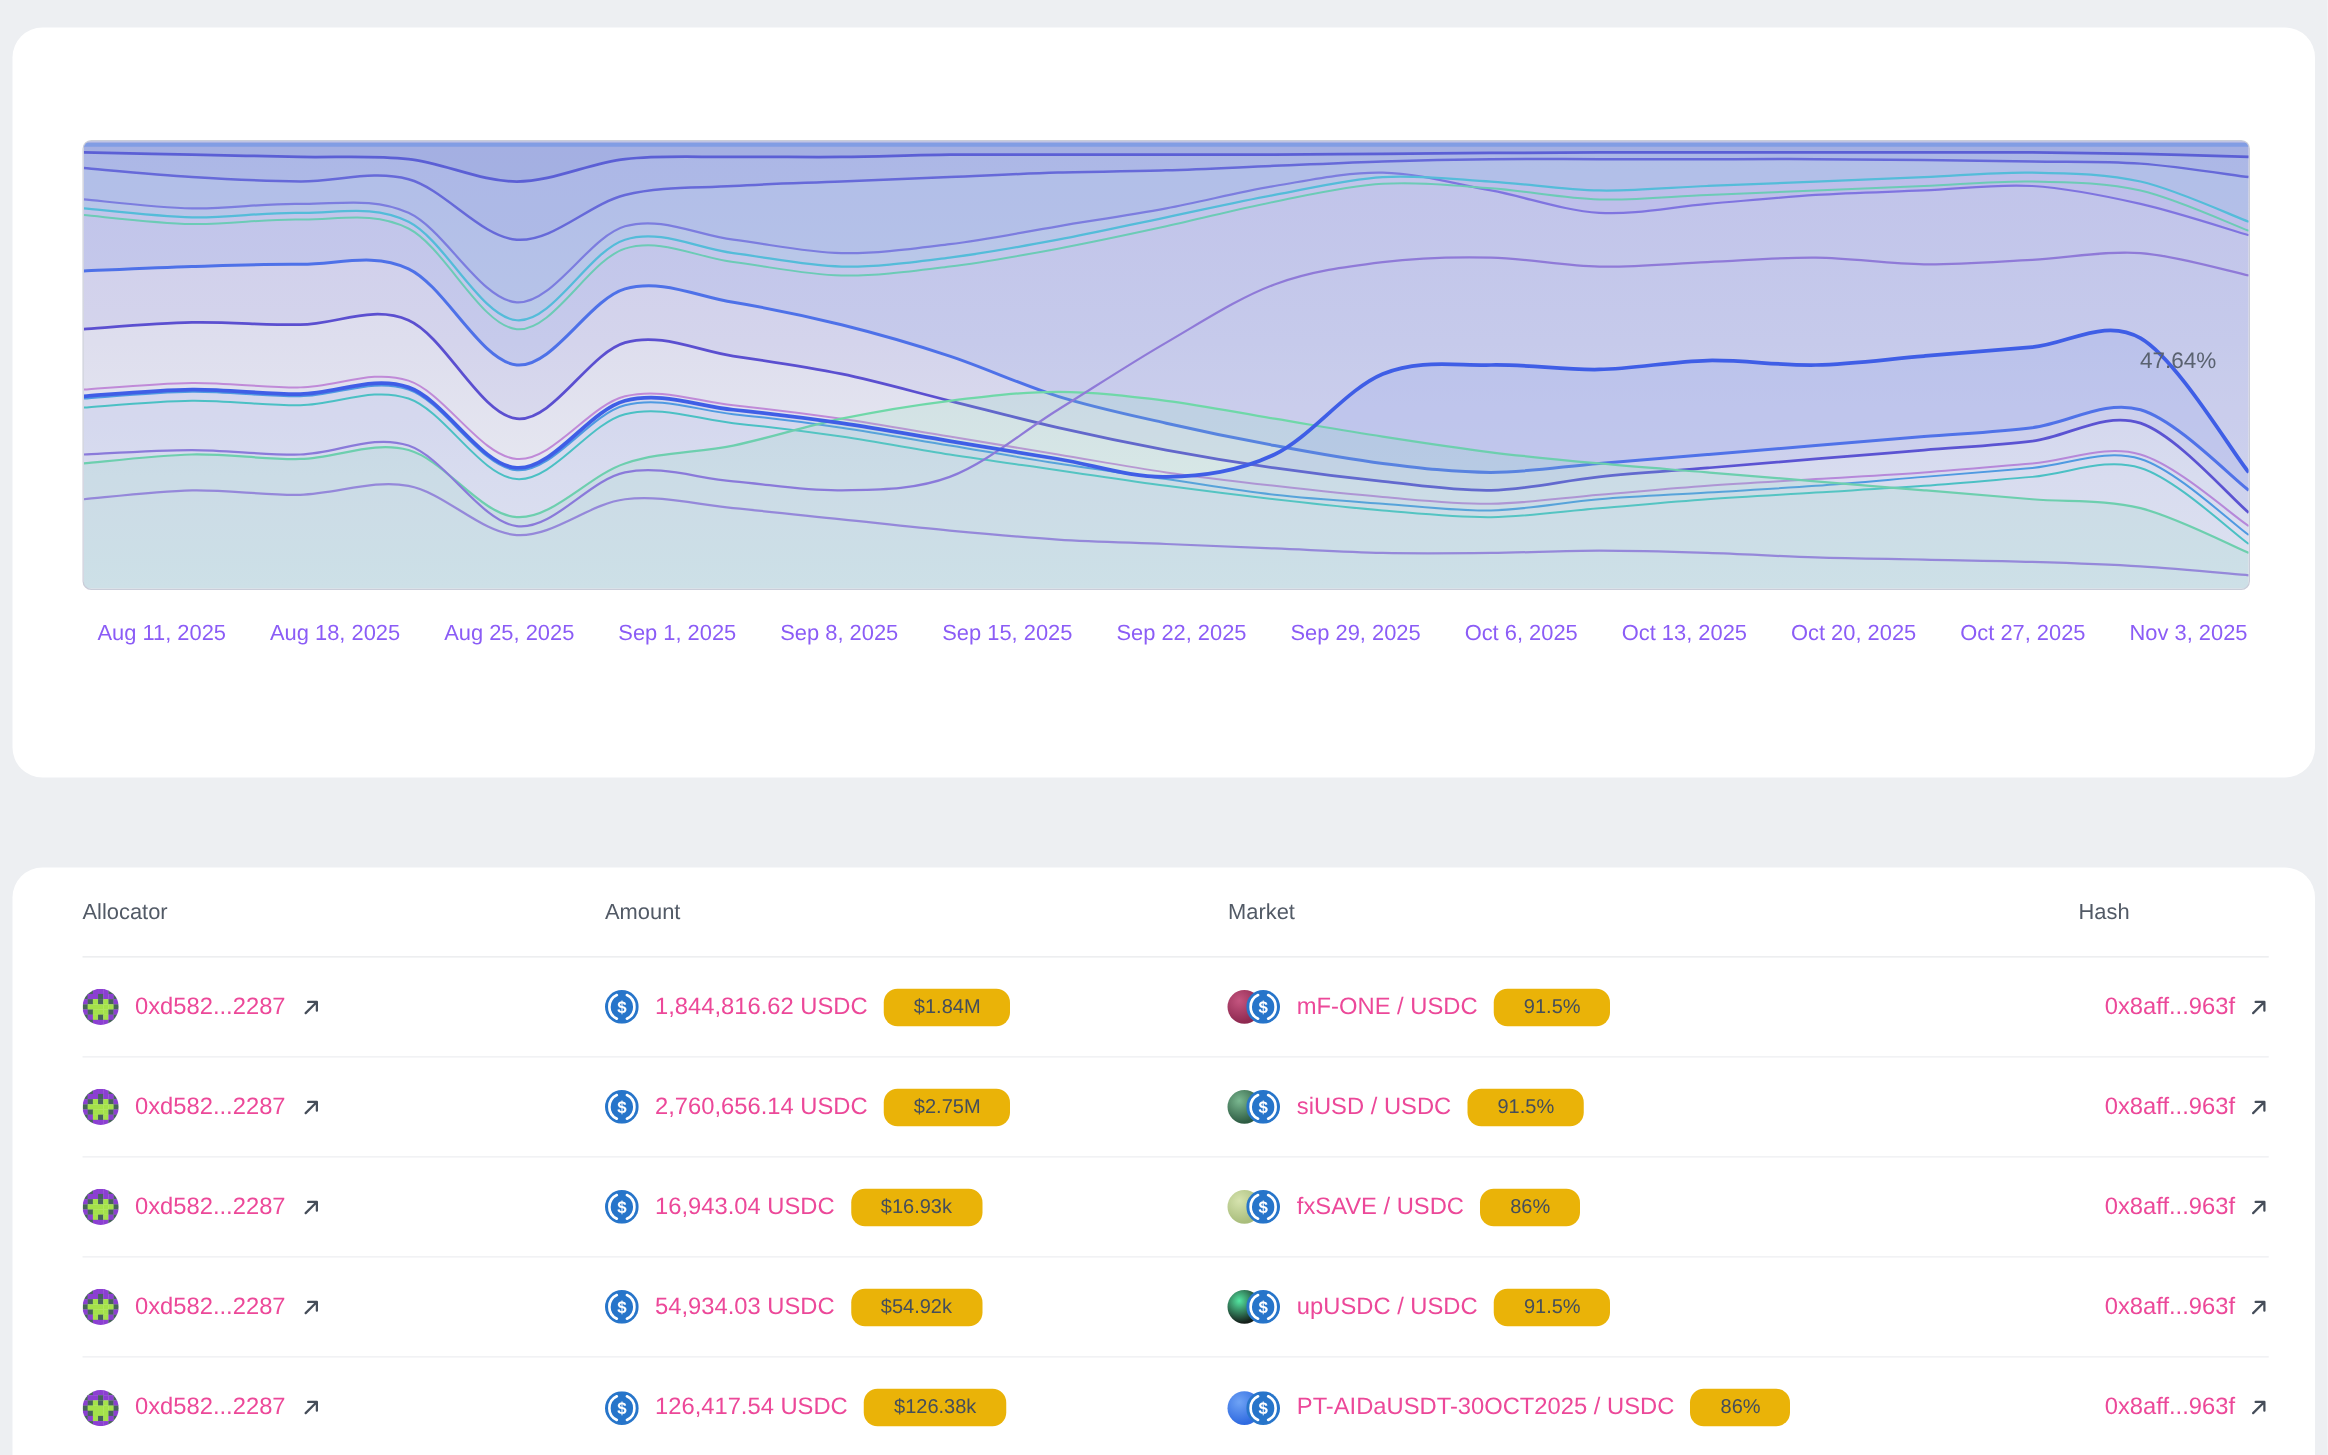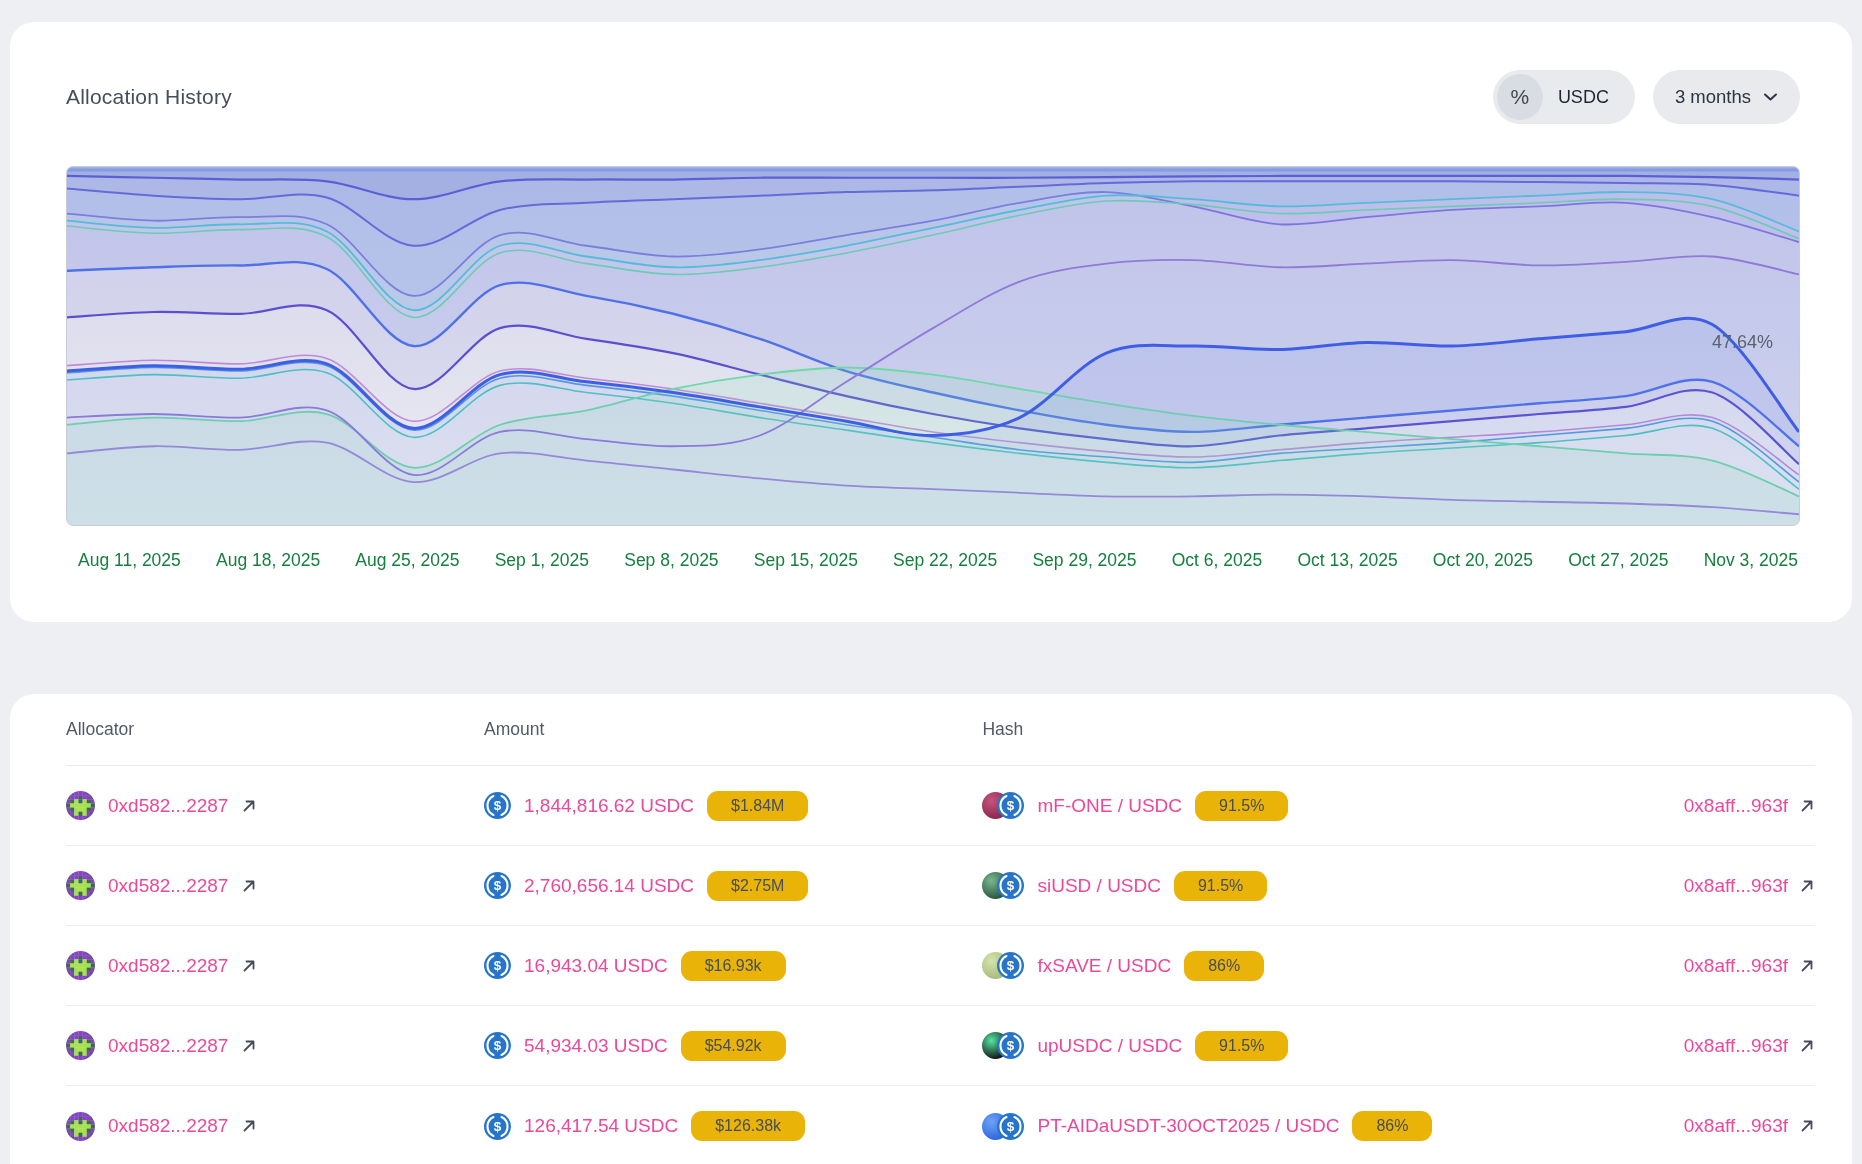--- a/index.html
+++ b/index.html
@@ -19,21 +19,21 @@
   .unit-label { font-size:18px; color:#1f2630; font-weight:500; }
   .range-select { padding:0 22px; gap:12px; font-size:18.5px; color:#2a3542; }
 
   .chart-box { position:relative; margin-top:42px; height:360px; border:1px solid #c9ccd8;
     border-radius:7px; overflow:hidden;
     background:linear-gradient(180deg,#d8d7ed 0%,#dedeee 45%,#e6e7f0 75%,#eaecf1 100%); }
   .chart-box svg { position:absolute; inset:0; width:100%; height:100%; }
   .y-label { position:absolute; right:26px; top:calc(50% - 14px); font-size:18px; color:#5a6270; z-index:5; }
 
   .dates { display:flex; justify-content:space-between; margin:24px 2px 0 12px; }
-  .dates span { font-size:17.5px; color:#15803d; white-space:nowrap; }
+  .dates span { font-size:17.5px; color:#8b5cf6; white-space:nowrap; }
 
   #table-card { margin-top:72px; height:600px; padding:0 37px 0 56px; }
   .thead, .trow { display:grid; grid-template-columns:23.9% 28.5% 38.9% 1fr; align-items:center; }
   .thead { height:72px; border-bottom:1px solid #e7e9ec; }
   .thead div { font-size:17.5px; color:#525a66; }
   .trow { height:80px; border-bottom:1px solid #edeef1; }
   .trow:last-child { border-bottom:none; }
   .cell { display:flex; align-items:center; gap:13px; }
   .cell.hash { justify-content:flex-end; gap:11px; }
   .addr, .amt, .mkt, .hashtxt { font-size:19px; color:#ec4899; }
@@ -46,37 +46,20 @@
   .coin { width:27px; height:27px; border-radius:50%; display:inline-flex; flex-shrink:0; }
   .coinpair { display:flex; align-items:center; }
   .coin.back { border-radius:50%; }
   .coinpair .front { margin-left:-12px; }
   .usdc svg { width:27px; height:27px; display:block; }
 </style>
 </head>
 <body>
 
 <div class="card" id="chart-card">
-  <div class="chart-header">
-    <div class="title">Allocation History</div>
-    <div class="controls">
-      <div class="pill unit-toggle">
-        <div class="unit-circle">%</div>
-        <div class="unit-label">USDC</div>
-      </div>
-      <div class="pill range-select">
-        <span>3 months</span>
-        <span style="display:flex;">
-          <svg width="15" height="10" viewBox="0 0 15 10">
-              <path d="M2 2.5 L7.5 7.5 L13 2.5" fill="none" stroke="#2a3542" stroke-width="2" stroke-linecap="round" stroke-linejoin="round"></path>
-            </svg>
-        </span>
-      </div>
-    </div>
-  </div>
 
   <div class="chart-box">
     <svg id="stream-svg" viewBox="0 0 1734 360" preserveAspectRatio="none">
         <path d="M0.0,2.9C14.5,2.9,57.8,2.9,86.7,2.9C115.6,2.9,144.5,2.9,173.4,2.9C202.3,2.9,231.2,2.9,260.1,2.9C289.0,2.9,317.9,2.9,346.8,2.9C375.7,2.9,404.6,2.9,433.5,2.9C462.4,2.9,491.3,2.9,520.2,2.9C549.1,2.9,578.0,2.9,606.9,2.9C635.8,2.9,664.7,2.9,693.6,2.9C722.5,2.9,751.4,2.9,780.3,2.9C809.2,2.9,838.1,2.9,867.0,2.9C895.9,2.9,924.8,2.9,953.7,2.9C982.6,2.9,1011.5,2.9,1040.4,2.9C1069.3,2.9,1098.2,2.9,1127.1,2.9C1156.0,2.9,1184.9,2.9,1213.8,2.9C1242.7,2.9,1271.6,2.9,1300.5,2.9C1329.4,2.9,1358.3,2.9,1387.2,2.9C1416.1,2.9,1445.0,2.9,1473.9,2.9C1502.8,2.9,1531.7,2.9,1560.6,2.9C1589.5,2.9,1618.4,2.9,1647.3,2.9C1676.2,2.9,1719.5,2.9,1734.0,2.9" fill="none" stroke="#9db9ef" stroke-width="3" stroke-linejoin="round" vector-effect="non-scaling-stroke"></path>
         <path d="M0.0,9.0C14.5,9.3,57.8,10.2,86.7,10.8C115.6,11.4,144.5,12.0,173.4,12.6C202.3,13.2,231.2,11.1,260.1,14.4C289.0,17.7,317.9,32.4,346.8,32.4C375.7,32.4,404.6,17.7,433.5,14.4C462.4,11.1,491.3,12.9,520.2,12.6C549.1,12.3,578.0,12.9,606.9,12.6C635.8,12.3,664.7,11.1,693.6,10.8C722.5,10.5,751.4,10.8,780.3,10.8C809.2,10.8,838.1,10.8,867.0,10.8C895.9,10.8,924.8,10.9,953.7,10.8C982.6,10.7,1011.5,10.3,1040.4,10.1C1069.3,9.8,1098.2,9.5,1127.1,9.4C1156.0,9.2,1184.9,9.1,1213.8,9.0C1242.7,8.9,1271.6,9.0,1300.5,9.0C1329.4,9.0,1358.3,9.0,1387.2,9.0C1416.1,9.0,1445.0,9.0,1473.9,9.0C1502.8,9.0,1531.7,8.8,1560.6,9.0C1589.5,9.2,1618.4,9.5,1647.3,10.1C1676.2,10.7,1719.5,12.2,1734.0,12.6L1734,0L0,0Z" fill="rgba(91,78,210,0.10)" stroke="none"></path>
         <path d="M0.0,9.0C14.5,9.3,57.8,10.2,86.7,10.8C115.6,11.4,144.5,12.0,173.4,12.6C202.3,13.2,231.2,11.1,260.1,14.4C289.0,17.7,317.9,32.4,346.8,32.4C375.7,32.4,404.6,17.7,433.5,14.4C462.4,11.1,491.3,12.9,520.2,12.6C549.1,12.3,578.0,12.9,606.9,12.6C635.8,12.3,664.7,11.1,693.6,10.8C722.5,10.5,751.4,10.8,780.3,10.8C809.2,10.8,838.1,10.8,867.0,10.8C895.9,10.8,924.8,10.9,953.7,10.8C982.6,10.7,1011.5,10.3,1040.4,10.1C1069.3,9.8,1098.2,9.5,1127.1,9.4C1156.0,9.2,1184.9,9.1,1213.8,9.0C1242.7,8.9,1271.6,9.0,1300.5,9.0C1329.4,9.0,1358.3,9.0,1387.2,9.0C1416.1,9.0,1445.0,9.0,1473.9,9.0C1502.8,9.0,1531.7,8.8,1560.6,9.0C1589.5,9.2,1618.4,9.5,1647.3,10.1C1676.2,10.7,1719.5,12.2,1734.0,12.6" fill="none" stroke="#5b4ed2" stroke-width="2.2" stroke-linejoin="round" vector-effect="non-scaling-stroke"></path>
         <path d="M0.0,21.6C14.5,22.8,57.8,27.0,86.7,28.8C115.6,30.6,144.5,32.1,173.4,32.4C202.3,32.7,231.2,22.8,260.1,30.6C289.0,38.4,317.9,77.1,346.8,79.2C375.7,81.3,404.6,50.4,433.5,43.2C462.4,36.0,491.3,37.8,520.2,36.0C549.1,34.2,578.0,33.6,606.9,32.4C635.8,31.2,664.7,30.0,693.6,28.8C722.5,27.6,751.4,26.1,780.3,25.2C809.2,24.3,838.1,24.3,867.0,23.4C895.9,22.5,924.8,21.0,953.7,19.8C982.6,18.6,1011.5,17.1,1040.4,16.2C1069.3,15.3,1098.2,14.7,1127.1,14.4C1156.0,14.1,1184.9,14.4,1213.8,14.4C1242.7,14.4,1271.6,14.4,1300.5,14.4C1329.4,14.4,1358.3,14.3,1387.2,14.4C1416.1,14.5,1445.0,14.8,1473.9,15.1C1502.8,15.4,1531.7,15.7,1560.6,16.2C1589.5,16.7,1618.4,15.9,1647.3,18.0C1676.2,20.1,1719.5,27.0,1734.0,28.8L1734,0L0,0Z" fill="rgba(106,92,216,0.08)" stroke="none"></path>
         <path d="M0.0,21.6C14.5,22.8,57.8,27.0,86.7,28.8C115.6,30.6,144.5,32.1,173.4,32.4C202.3,32.7,231.2,22.8,260.1,30.6C289.0,38.4,317.9,77.1,346.8,79.2C375.7,81.3,404.6,50.4,433.5,43.2C462.4,36.0,491.3,37.8,520.2,36.0C549.1,34.2,578.0,33.6,606.9,32.4C635.8,31.2,664.7,30.0,693.6,28.8C722.5,27.6,751.4,26.1,780.3,25.2C809.2,24.3,838.1,24.3,867.0,23.4C895.9,22.5,924.8,21.0,953.7,19.8C982.6,18.6,1011.5,17.1,1040.4,16.2C1069.3,15.3,1098.2,14.7,1127.1,14.4C1156.0,14.1,1184.9,14.4,1213.8,14.4C1242.7,14.4,1271.6,14.4,1300.5,14.4C1329.4,14.4,1358.3,14.3,1387.2,14.4C1416.1,14.5,1445.0,14.8,1473.9,15.1C1502.8,15.4,1531.7,15.7,1560.6,16.2C1589.5,16.7,1618.4,15.9,1647.3,18.0C1676.2,20.1,1719.5,27.0,1734.0,28.8" fill="none" stroke="#6a5cd8" stroke-width="2" stroke-linejoin="round" vector-effect="non-scaling-stroke"></path>
         <path d="M0.0,46.8C14.5,48.0,57.8,53.4,86.7,54.0C115.6,54.6,144.5,49.8,173.4,50.4C202.3,51.0,231.2,44.4,260.1,57.6C289.0,70.8,317.9,127.8,346.8,129.6C375.7,131.4,404.6,76.8,433.5,68.4C462.4,60.0,491.3,75.6,520.2,79.2C549.1,82.8,578.0,89.4,606.9,90.0C635.8,90.6,664.7,86.4,693.6,82.8C722.5,79.2,751.4,73.2,780.3,68.4C809.2,63.6,838.1,59.4,867.0,54.0C895.9,48.6,924.8,40.8,953.7,36.0C982.6,31.2,1011.5,24.6,1040.4,25.2C1069.3,25.8,1098.2,34.2,1127.1,39.6C1156.0,45.0,1184.9,55.8,1213.8,57.6C1242.7,59.4,1271.6,52.8,1300.5,50.4C1329.4,48.0,1358.3,45.0,1387.2,43.2C1416.1,41.4,1445.0,40.8,1473.9,39.6C1502.8,38.4,1531.7,34.2,1560.6,36.0C1589.5,37.8,1618.4,43.8,1647.3,50.4C1676.2,57.0,1719.5,71.4,1734.0,75.6L1734,0L0,0Z" fill="rgba(138,120,224,0.07)" stroke="none"></path>
         <path d="M0.0,46.8C14.5,48.0,57.8,53.4,86.7,54.0C115.6,54.6,144.5,49.8,173.4,50.4C202.3,51.0,231.2,44.4,260.1,57.6C289.0,70.8,317.9,127.8,346.8,129.6C375.7,131.4,404.6,76.8,433.5,68.4C462.4,60.0,491.3,75.6,520.2,79.2C549.1,82.8,578.0,89.4,606.9,90.0C635.8,90.6,664.7,86.4,693.6,82.8C722.5,79.2,751.4,73.2,780.3,68.4C809.2,63.6,838.1,59.4,867.0,54.0C895.9,48.6,924.8,40.8,953.7,36.0C982.6,31.2,1011.5,24.6,1040.4,25.2C1069.3,25.8,1098.2,34.2,1127.1,39.6C1156.0,45.0,1184.9,55.8,1213.8,57.6C1242.7,59.4,1271.6,52.8,1300.5,50.4C1329.4,48.0,1358.3,45.0,1387.2,43.2C1416.1,41.4,1445.0,40.8,1473.9,39.6C1502.8,38.4,1531.7,34.2,1560.6,36.0C1589.5,37.8,1618.4,43.8,1647.3,50.4C1676.2,57.0,1719.5,71.4,1734.0,75.6" fill="none" stroke="#8a78e0" stroke-width="1.8" stroke-linejoin="round" vector-effect="non-scaling-stroke"></path>
@@ -114,20 +97,21 @@
       <span>Oct 20, 2025</span>
       <span>Oct 27, 2025</span>
       <span>Nov 3, 2025</span>
     </div>
 </div>
 
 <div class="card" id="table-card">
   <div class="thead">
     <div>Allocator</div>
     <div>Amount</div>
+    <div>Market</div>
     <div>Hash</div>
   </div>
   <div id="table-body">
   <div class="trow">
     <div class="cell">
       <svg class="avatar" viewBox="0 0 7 7">
             <clipPath id="avclip0">
               <circle cx="3.5" cy="3.5" r="3.5"></circle>
             </clipPath>
             <g clip-path="url(#avclip0)">

